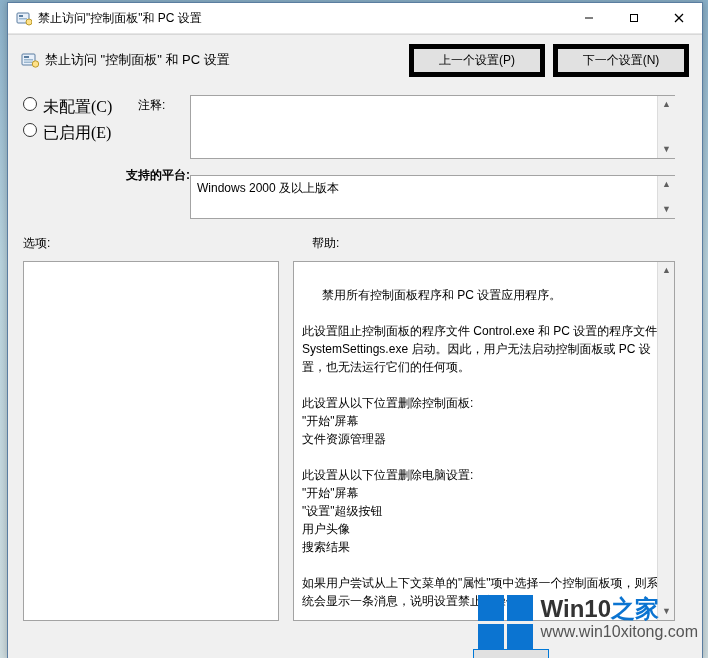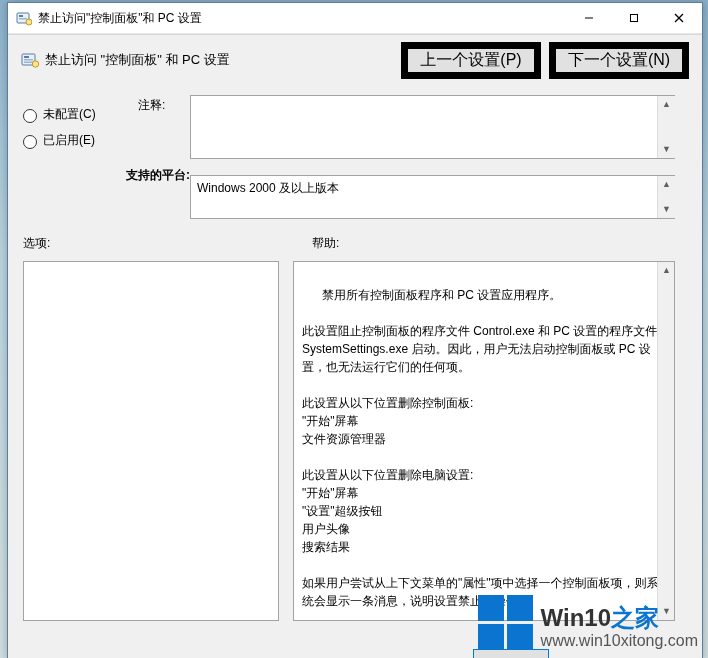--- a/index.html
+++ b/index.html
@@ -78,39 +78,40 @@
   }
   .header-row .hdr-title {
     flex: 1;
     font-size: 13px;
   }
   .nav-btn {
     height: 23px;
     min-width: 106px;
     margin-left: 8px;
     background: #e1e1e1;
-    border: 7px solid #000000;
-    font-size: 16px;
+    border: 5px solid #000000;
+    font-size: 12px;
     display: flex;
     align-items: center;
     justify-content: center;
     padding: 0 10px;
     cursor: default;
   }
   .radio-column {
     position: absolute;
     left: 15px;
     top: 62px;
     width: 100px;
   }
   .radio-row {
     display: flex;
-    align-items: flex-end;
+    align-items: flex-start;
     height: 26px;
-    font-size: 12px;
+    font-size: 16px;
+    font-family: Liberation Serif, serif;
   }
   .radio {
     width: 12px;
     height: 12px;
     border: 1px solid #333;
     border-radius: 50%;
     margin-right: 6px;
     display: inline-flex;
     align-items: center;
     justify-content: center;
@@ -198,21 +199,21 @@
     height: 24px;
     background: #e1e1e1;
     border: 1px solid #0078d7;
   }
   
   .watermark {
     position: absolute;
     right: 10px;
     bottom: 8px;
     display: flex;
-    align-items: flex-end;
+    align-items: flex-start;
     pointer-events: none;
   }
   .watermark .text {
     margin-left: 8px;
     line-height: 1.15;
   }
   .watermark .big {
     font-size: 24px;
     font-weight: 600;
     color: #333;

